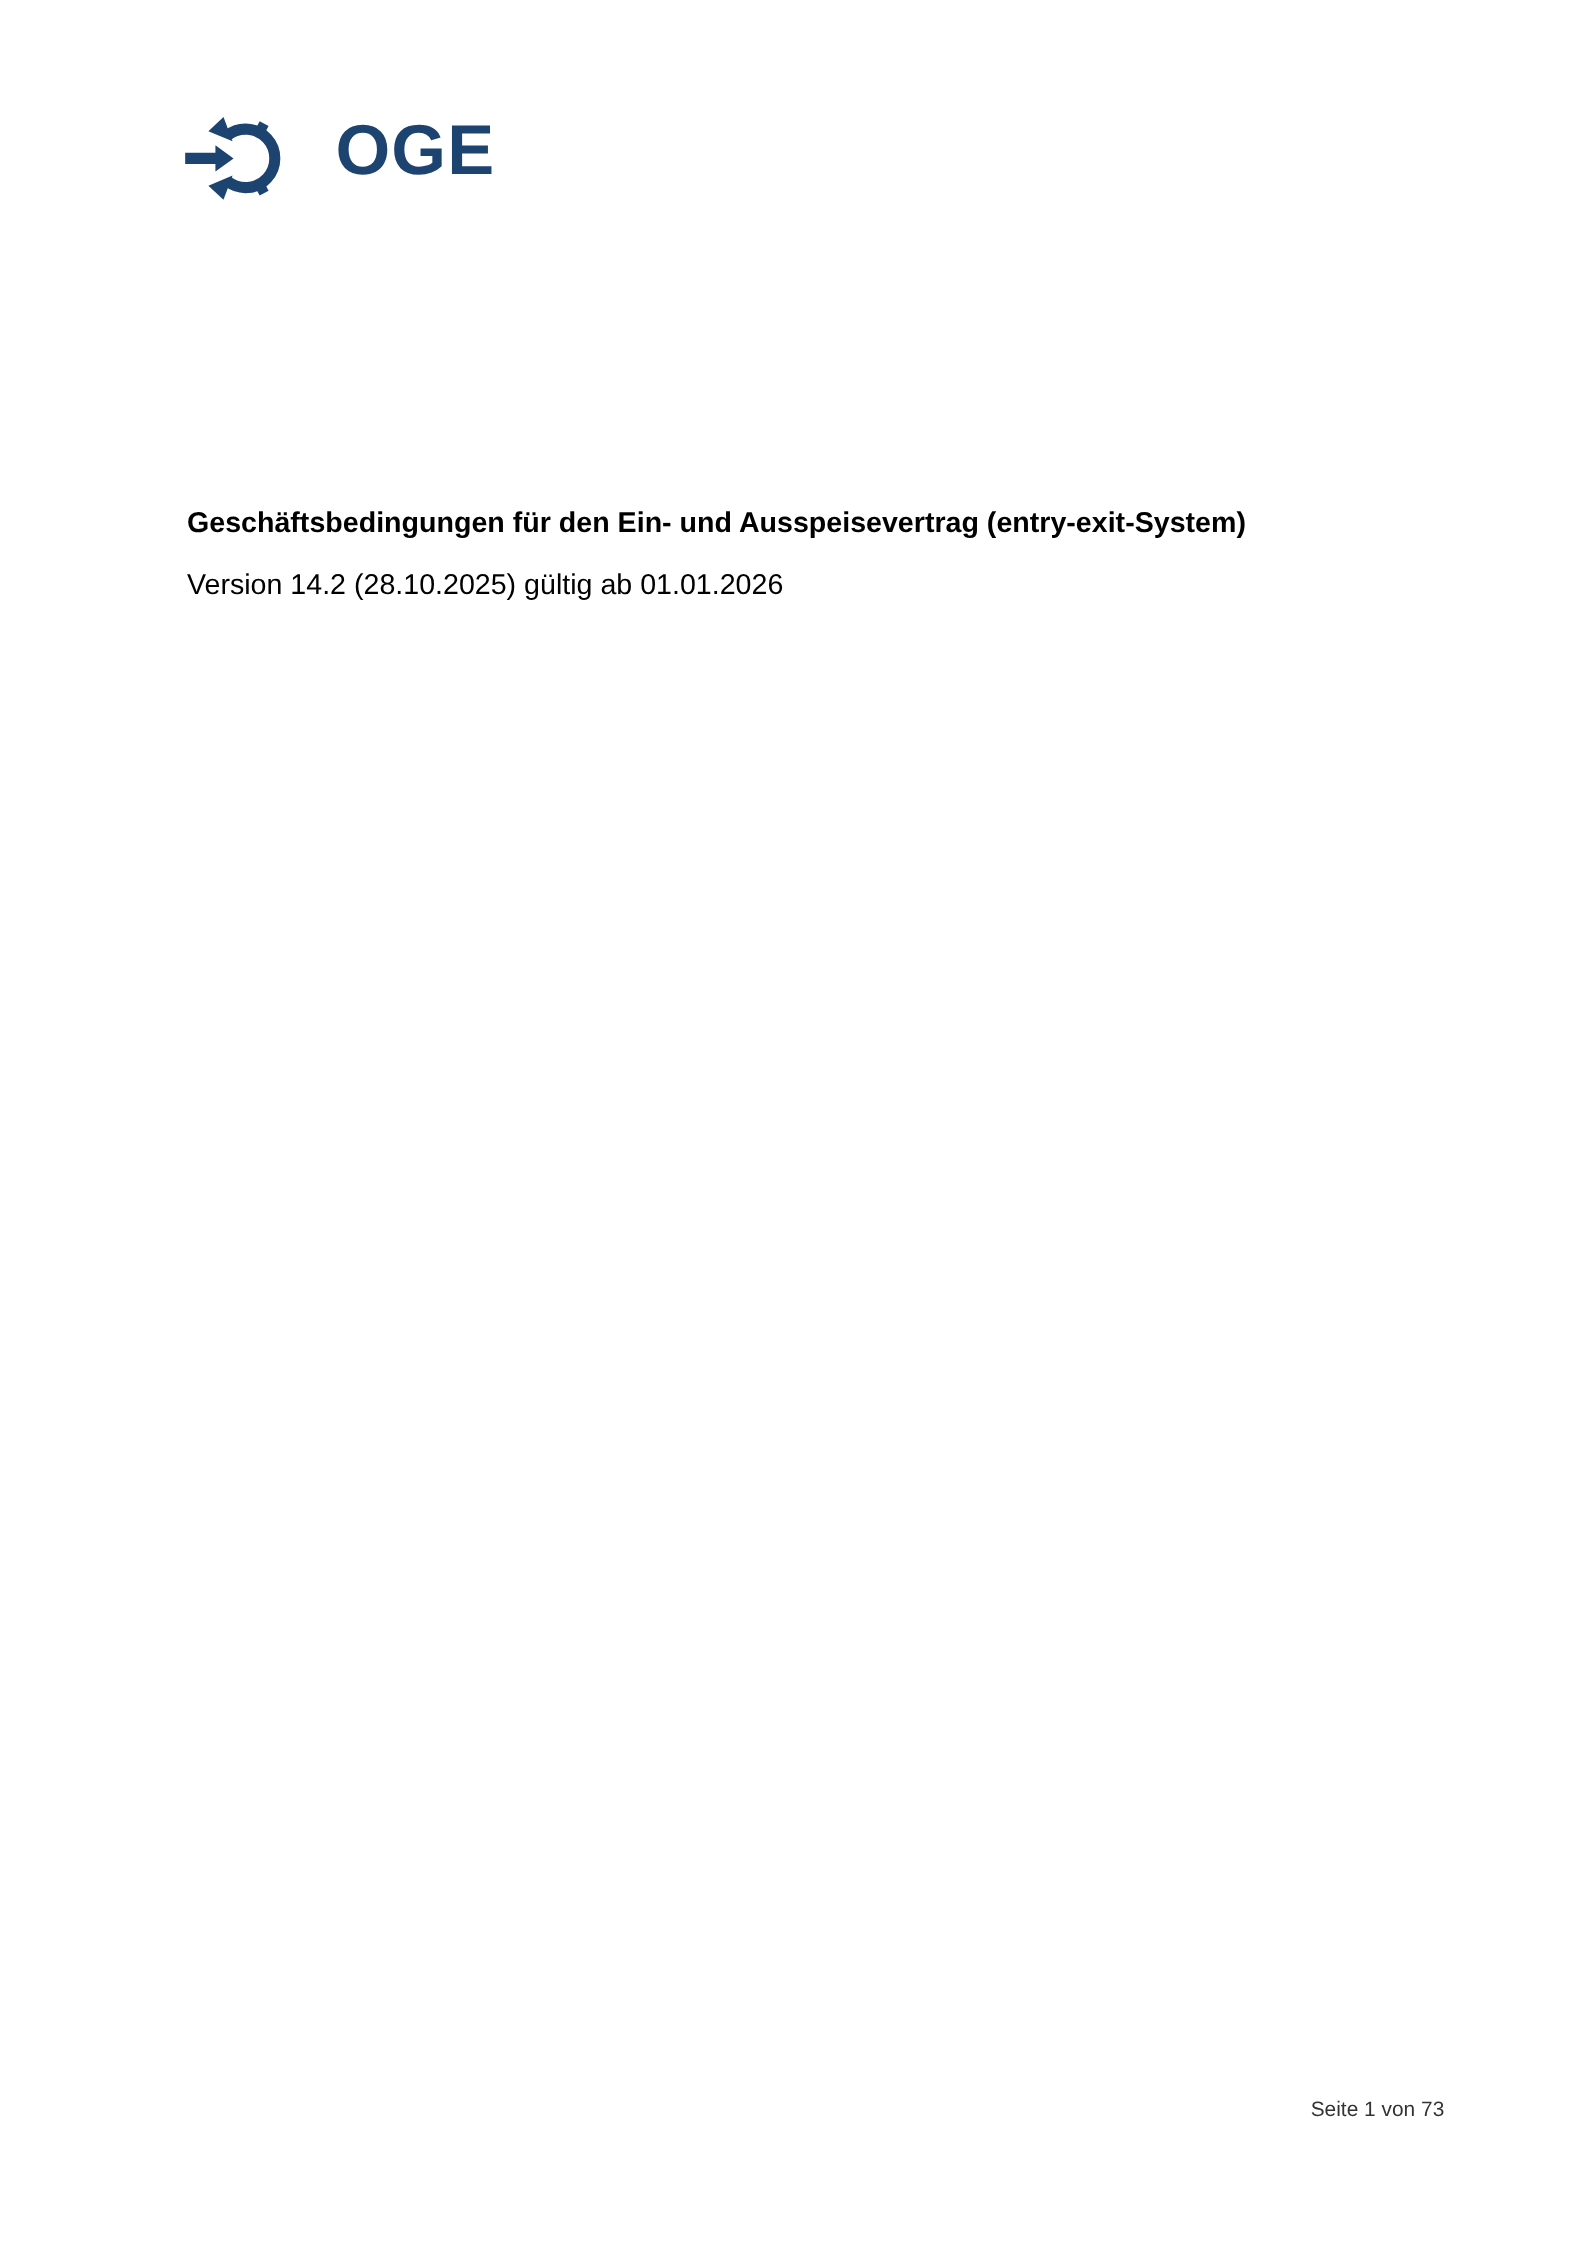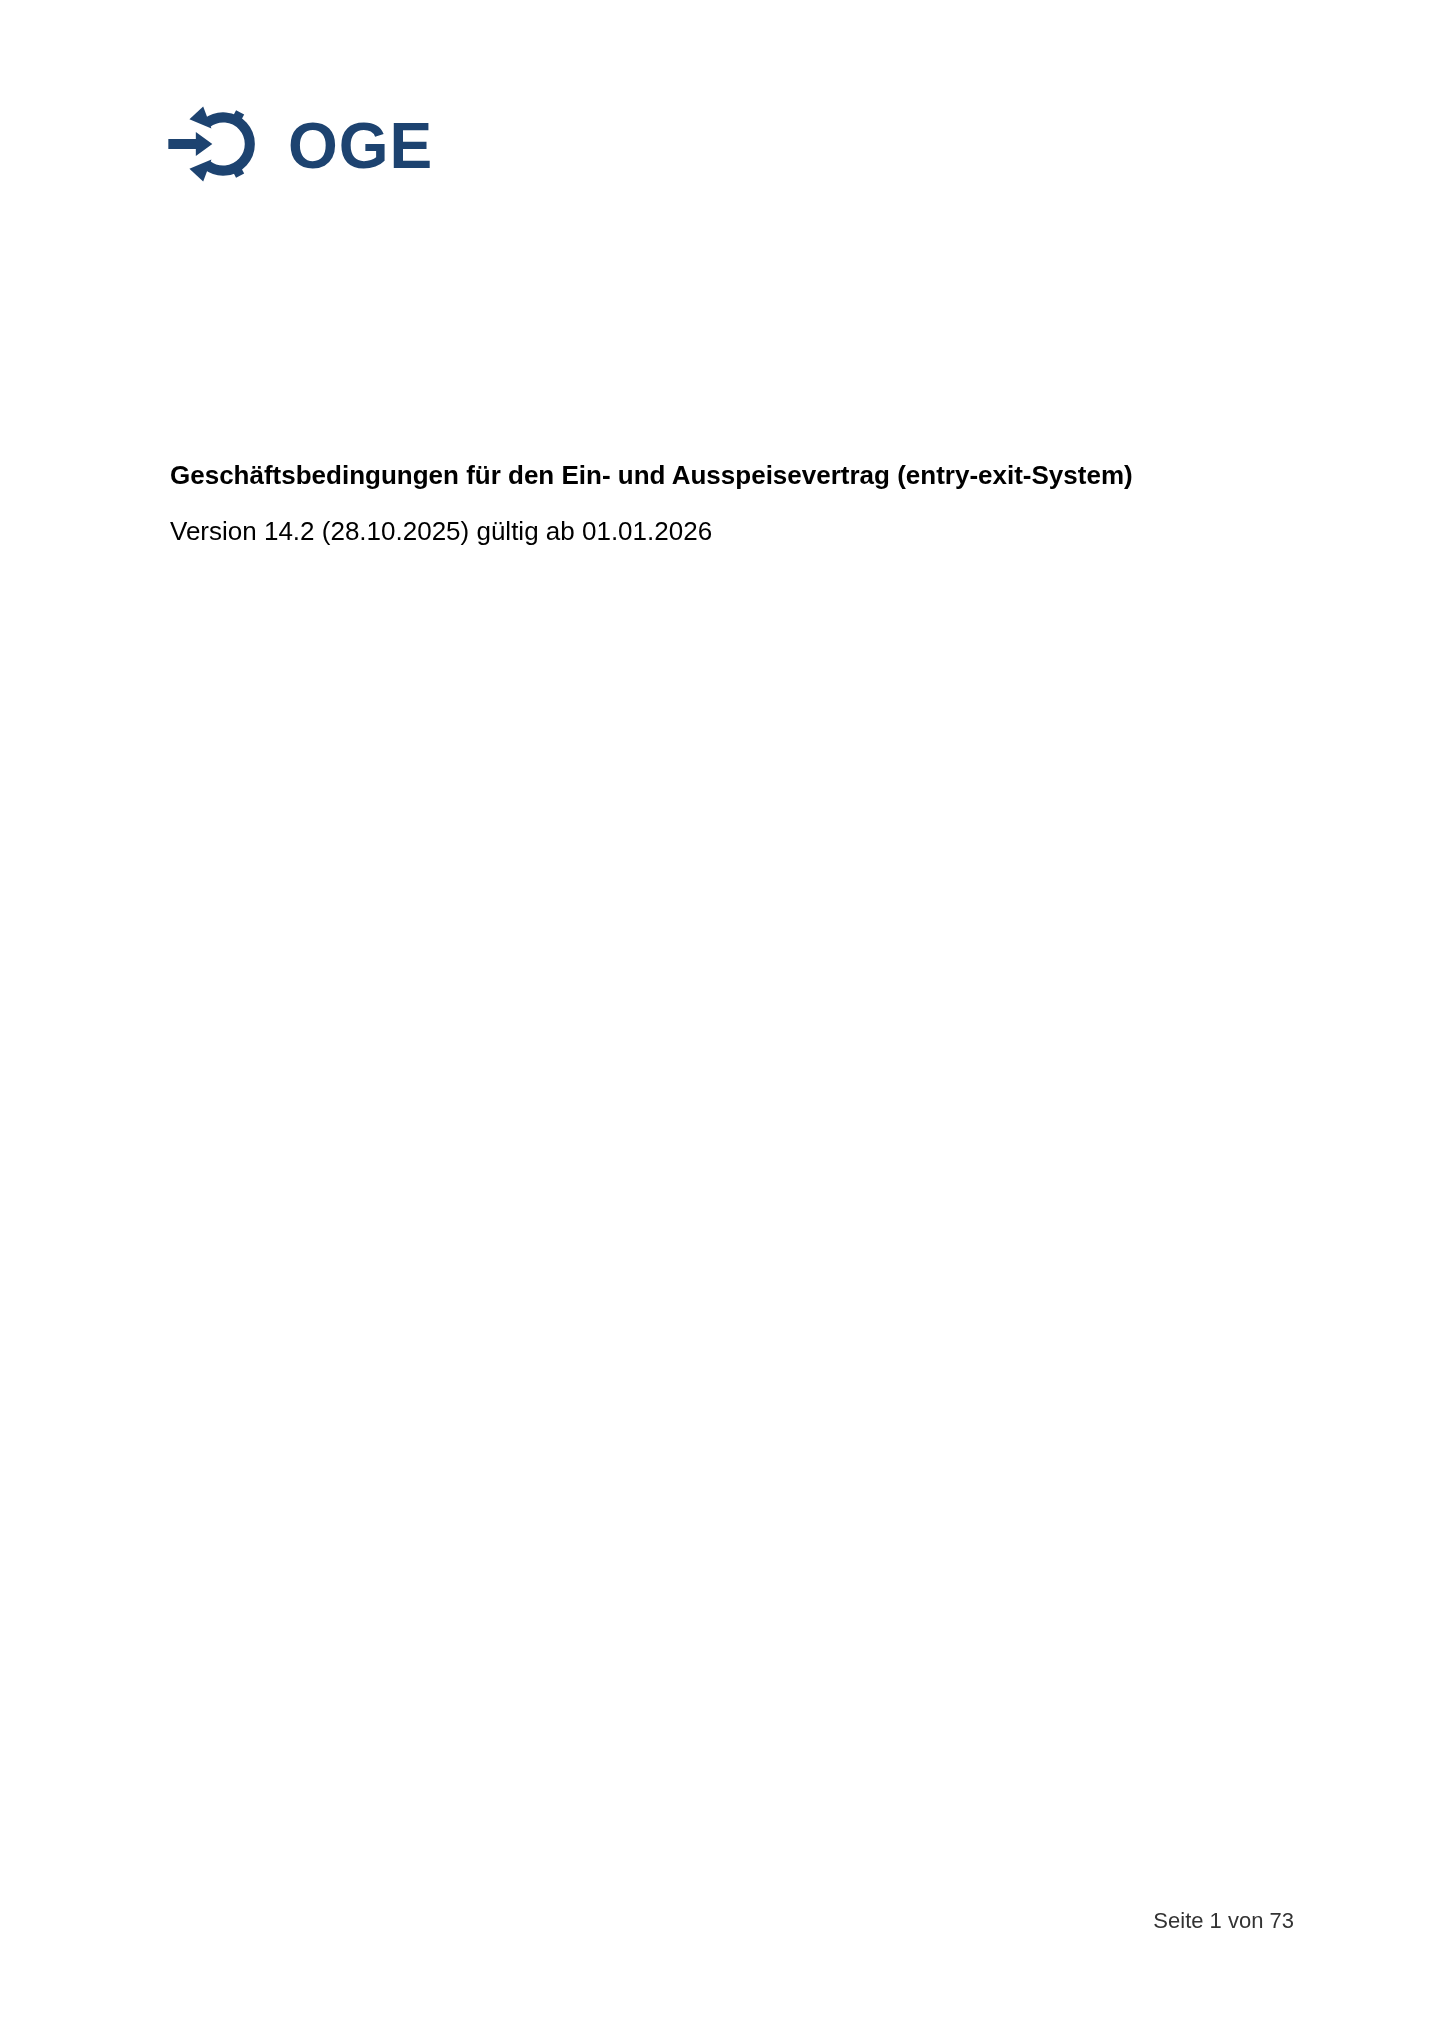--- a/index.html
+++ b/index.html
@@ -13,22 +13,22 @@
     height: 2038px;
     background: #ffffff;
     overflow: hidden;
     font-family: "Liberation Sans", sans-serif;
   }
   .logo {
     position: absolute;
     left: 168px;
     top: 100px;
     display: flex;
-    align-items: center;
-    gap: 24px;
+    align-items: flex-start;
+    gap: 41px;
   }
   .logo-mark {
     width: 96px;
     height: 88px;
     display: block;
   }
   .logo-text {
     font-size: 64px;
     font-weight: bold;
     letter-spacing: 1px;
@@ -48,23 +48,23 @@
     line-height: 1.1;
   }
   .doc-version {
     margin: 27px 0 0 0;
     font-size: 26px;
     font-weight: normal;
     line-height: 1.1;
   }
   .page-footer {
     position: absolute;
-    right: 146px;
+    right: 127px;
     top: 1908px;
-    font-size: 22px;
+    font-size: 19px;
     font-weight: normal;
   }
 </style>
 </head>
 <body>
 
 <div class="page">
 
   <header class="logo">
     <svg class="logo-mark" viewBox="0 0 104 96" xmlns="http://www.w3.org/2000/svg" aria-hidden="true">

